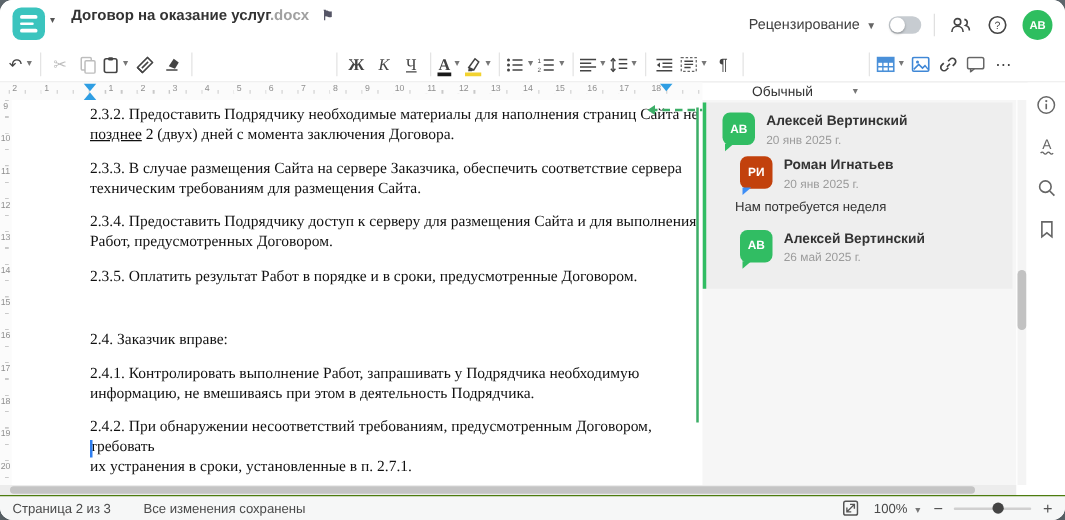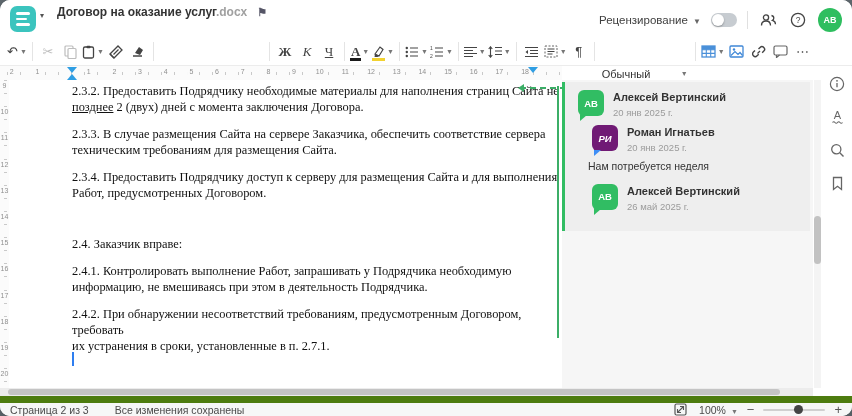--- a/index.html
+++ b/index.html
@@ -71,37 +71,37 @@
   
   .panel{position:absolute;left:562px;top:80px;width:251px;height:308px;background:#f6f6f6;overflow:hidden;}
   .card{position:absolute;left:0;top:2px;width:248px;background:#eeeeee;border-left:3px solid #31bd63;
         box-sizing:border-box;padding:8px 10px 12px 9px;cursor:pointer;}
   .c-head{display:flex;align-items:flex-start;gap:9px;margin-bottom:7px;}
   .c-ava{width:26px;height:26px;border-radius:6px;color:#fff;font-size:9.5px;font-weight:bold;
          display:flex;align-items:center;justify-content:center;position:relative;flex:none;margin-left:4px;}
   .c-ava::after{content:"";position:absolute;left:2px;bottom:-5px;border-left:0px solid transparent;
          border-right:7px solid transparent;border-top:6px solid currentcolor;}
   .c-ava.g{background:#31bd63;color:#31bd63;}
-  .c-ava.b{background:#701a75;color:#3e8ef6;font-style:italic;}
+  .c-ava.b{background:#c2410c;color:#3e8ef6;}
   .c-ava span{color:#fff;}
   .c-name{font-size:11px;font-weight:bold;color:#333;line-height:13px;margin-top:1px;}
   .c-date{font-size:9.5px;color:#9b9b9b;margin-top:3px;}
   .c-text{font-size:10.5px;color:#333;line-height:13.5px;margin-bottom:10px;}
   .reply{margin-left:14px;}
   .pill{display:inline-block;background:#d4d4d4;border-radius:8px;padding:1px 7px;font-size:10px;color:#3c3c3c;}
   
   .vscroll{position:absolute;left:814px;top:80px;width:7px;height:308px;background:#f4f4f4;}
   .vthumb{position:absolute;left:0;top:136px;width:7px;height:48px;border-radius:4px;background:#c2c2c2;cursor:grab;}
   .rail{position:absolute;left:822px;top:66px;width:30px;height:322px;background:#fff;display:flex;flex-direction:column;
         align-items:center;padding-top:8px;gap:13px;box-sizing:border-box;}
   .rail .hicon{color:#666;}
   .hscroll{position:absolute;left:0;top:388px;width:813px;height:8px;background:#ececec;}
   .hthumb{position:absolute;left:8px;top:1px;width:772px;height:6px;border-radius:3px;background:#c4c4c4;cursor:grab;}
   
-  .statusbar{position:absolute;left:0;top:396px;width:100%;height:20px;background:#f6f7f7;border-top:7px solid #4d7c0f;
+  .statusbar{position:absolute;left:0;top:396px;width:100%;height:20px;background:#f6f7f7;border-top:1px solid #4d7c0f;
              display:flex;align-items:center;font-size:10.5px;color:#4a4a4a;box-sizing:border-box;padding:0 10px;}
   .sb-left{display:flex;gap:26px;}
   .sb-right{margin-left:auto;display:flex;align-items:center;gap:9px;}
   .slider{width:62px;height:2px;background:#d0d0d0;border-radius:1px;position:relative;cursor:pointer;}
   .slider .dot{position:absolute;left:50%;top:-3.5px;width:9px;height:9px;border-radius:50%;background:#444;}
   .zoomsign{font-size:13px;color:#555;cursor:pointer;}
 </style>
 </head>
 <body>
 
@@ -336,20 +336,21 @@
     </div>
 
   <div class="page">
     <div class="doc">
       <p><span>2.3.2. Предоставить Подрядчику необходимые материалы для наполнения страниц Сайта не
 </span><span class="uline">позднее</span><span> 2 (двух) дней с момента заключения Договора.</span></p>
       <p>2.3.3. В случае размещения Сайта на сервере Заказчика, обеспечить соответствие сервера
 техническим требованиям для размещения Сайта.</p>
       <p>2.3.4. Предоставить Подрядчику доступ к серверу для размещения Сайта и для выполнения
 Работ, предусмотренных Договором.</p>
+      <p>2.3.5. Оплатить результат Работ в порядке и в сроки, предусмотренные Договором.</p>
       <p class="sp">2.4. Заказчик вправе:</p>
       <p>2.4.1. Контролировать выполнение Работ, запрашивать у Подрядчика необходимую
 информацию, не вмешиваясь при этом в деятельность Подрядчика.</p>
       <p>2.4.2. При обнаружении несоответствий требованиям, предусмотренным Договором, требовать
 их устранения в сроки, установленные в п. 2.7.1.</p>
     </div>
     <div class="cursor"></div>
     <div class="anchor-line"></div>
     <div class="range-line"></div>
   </div>

